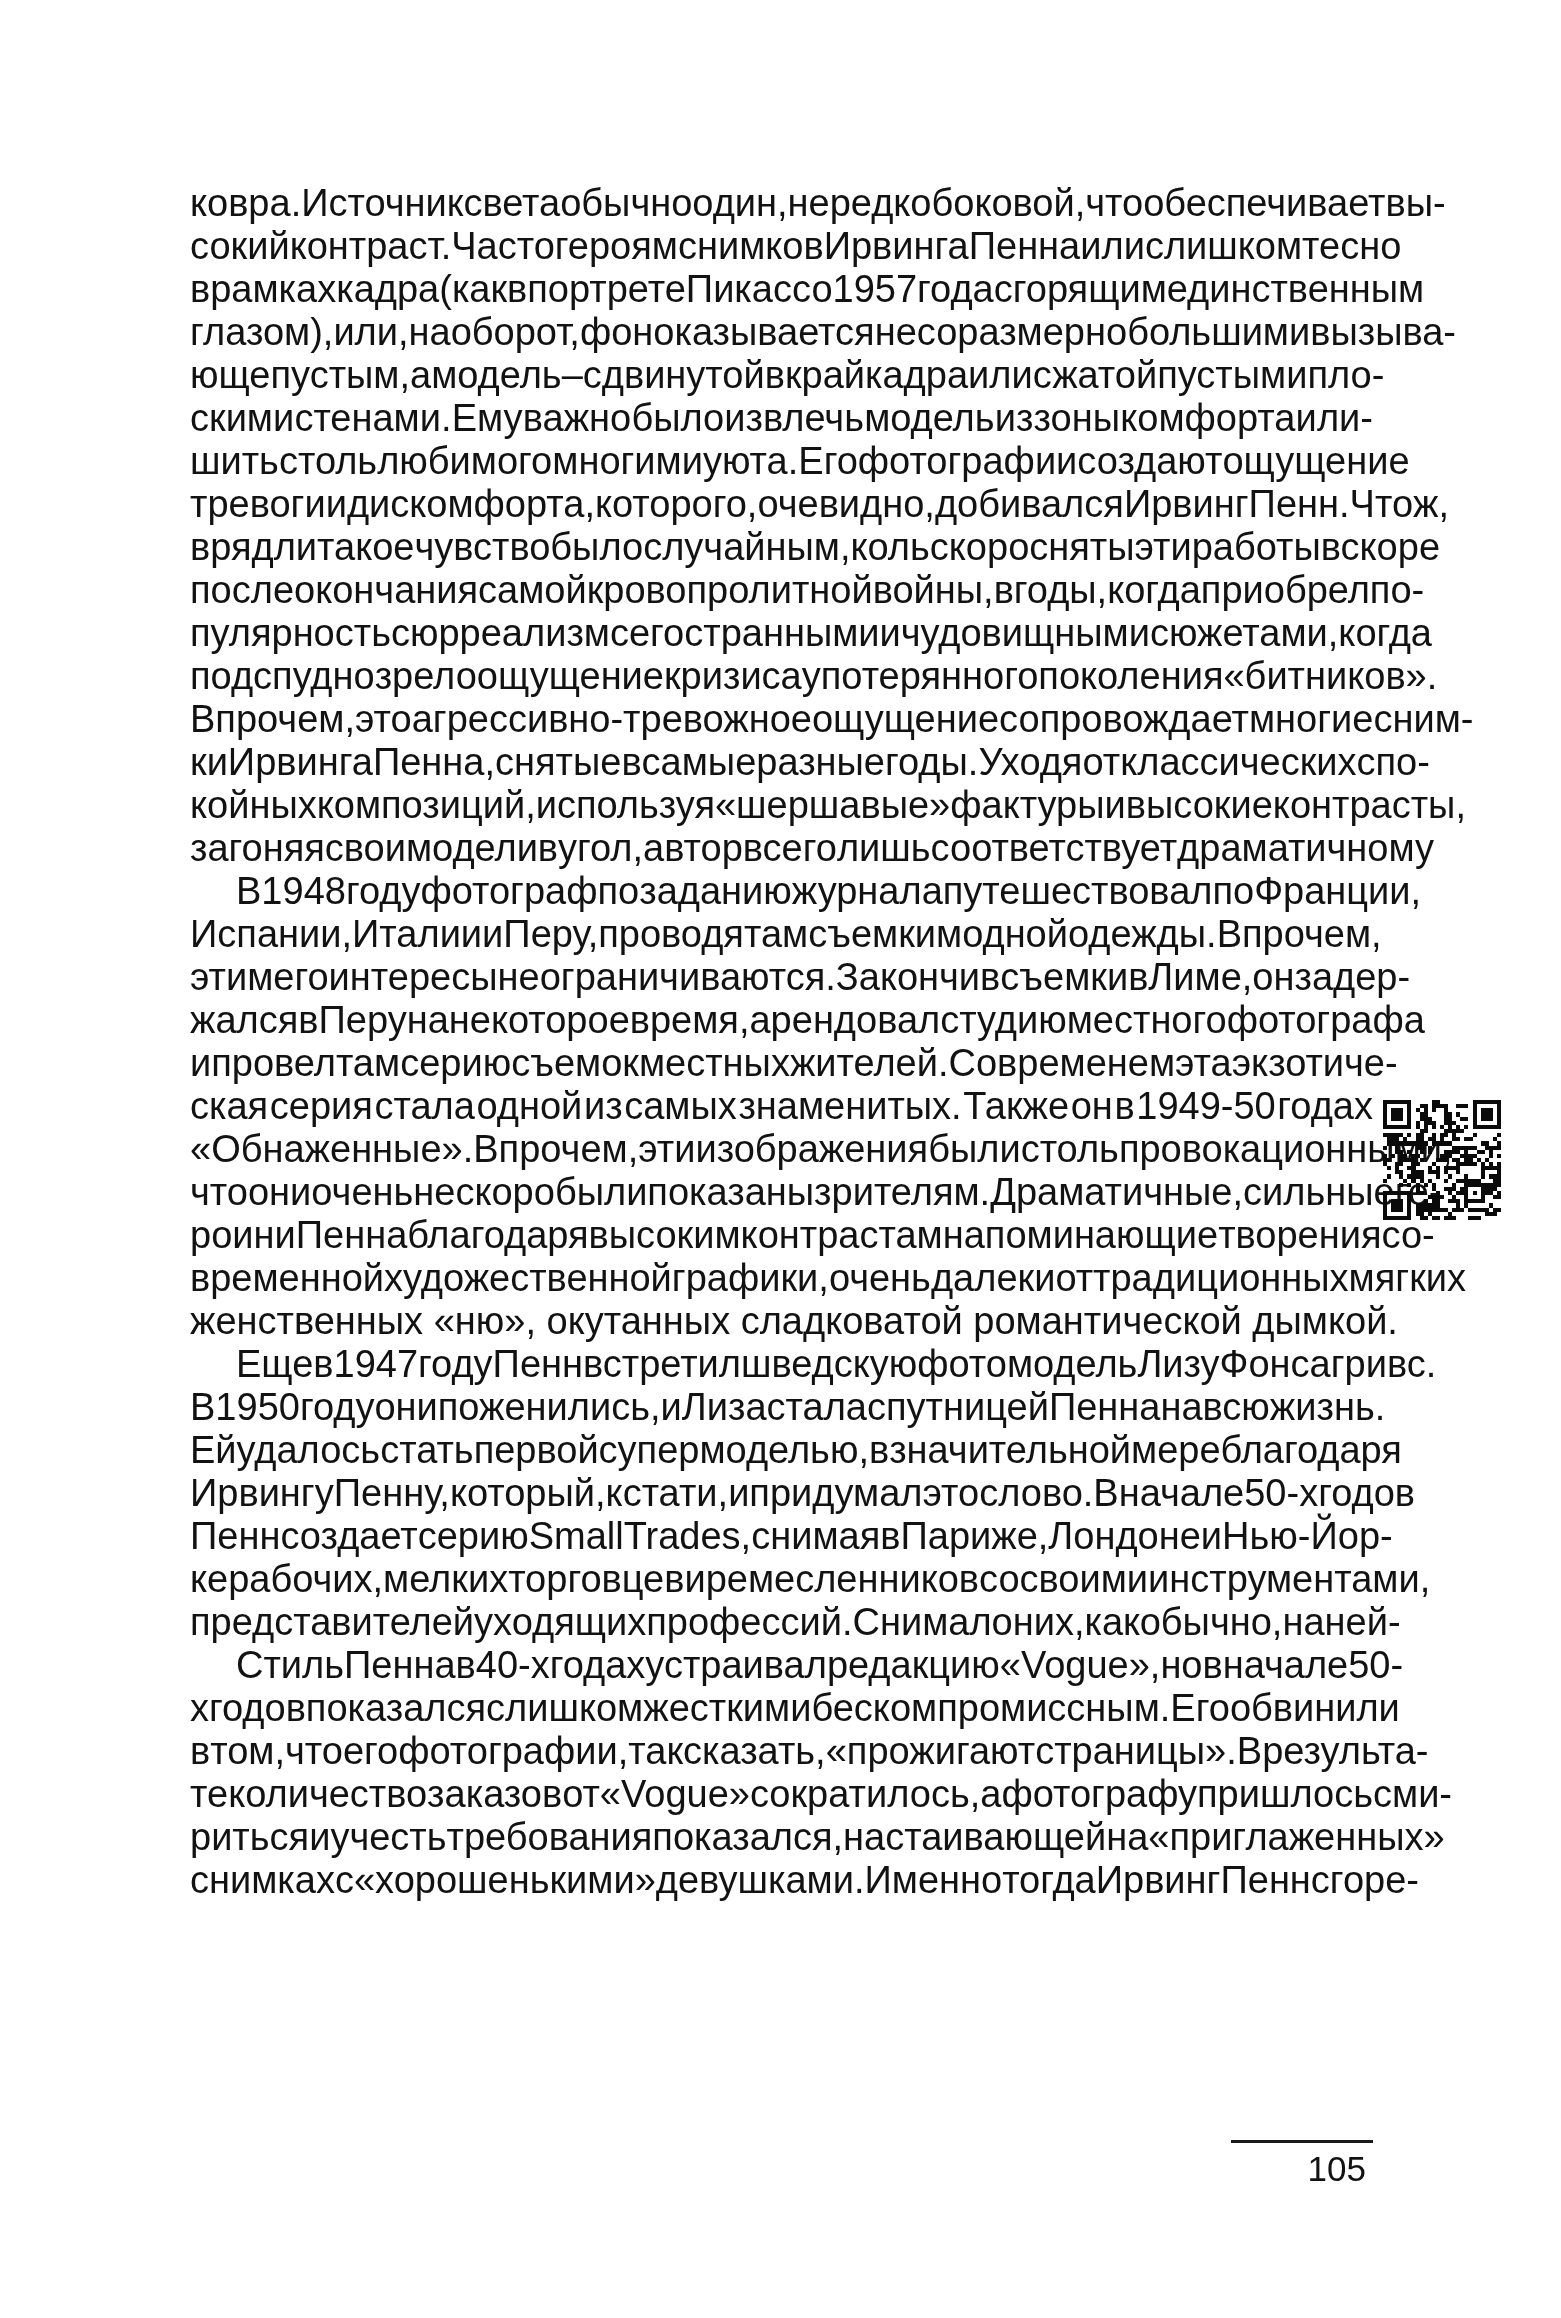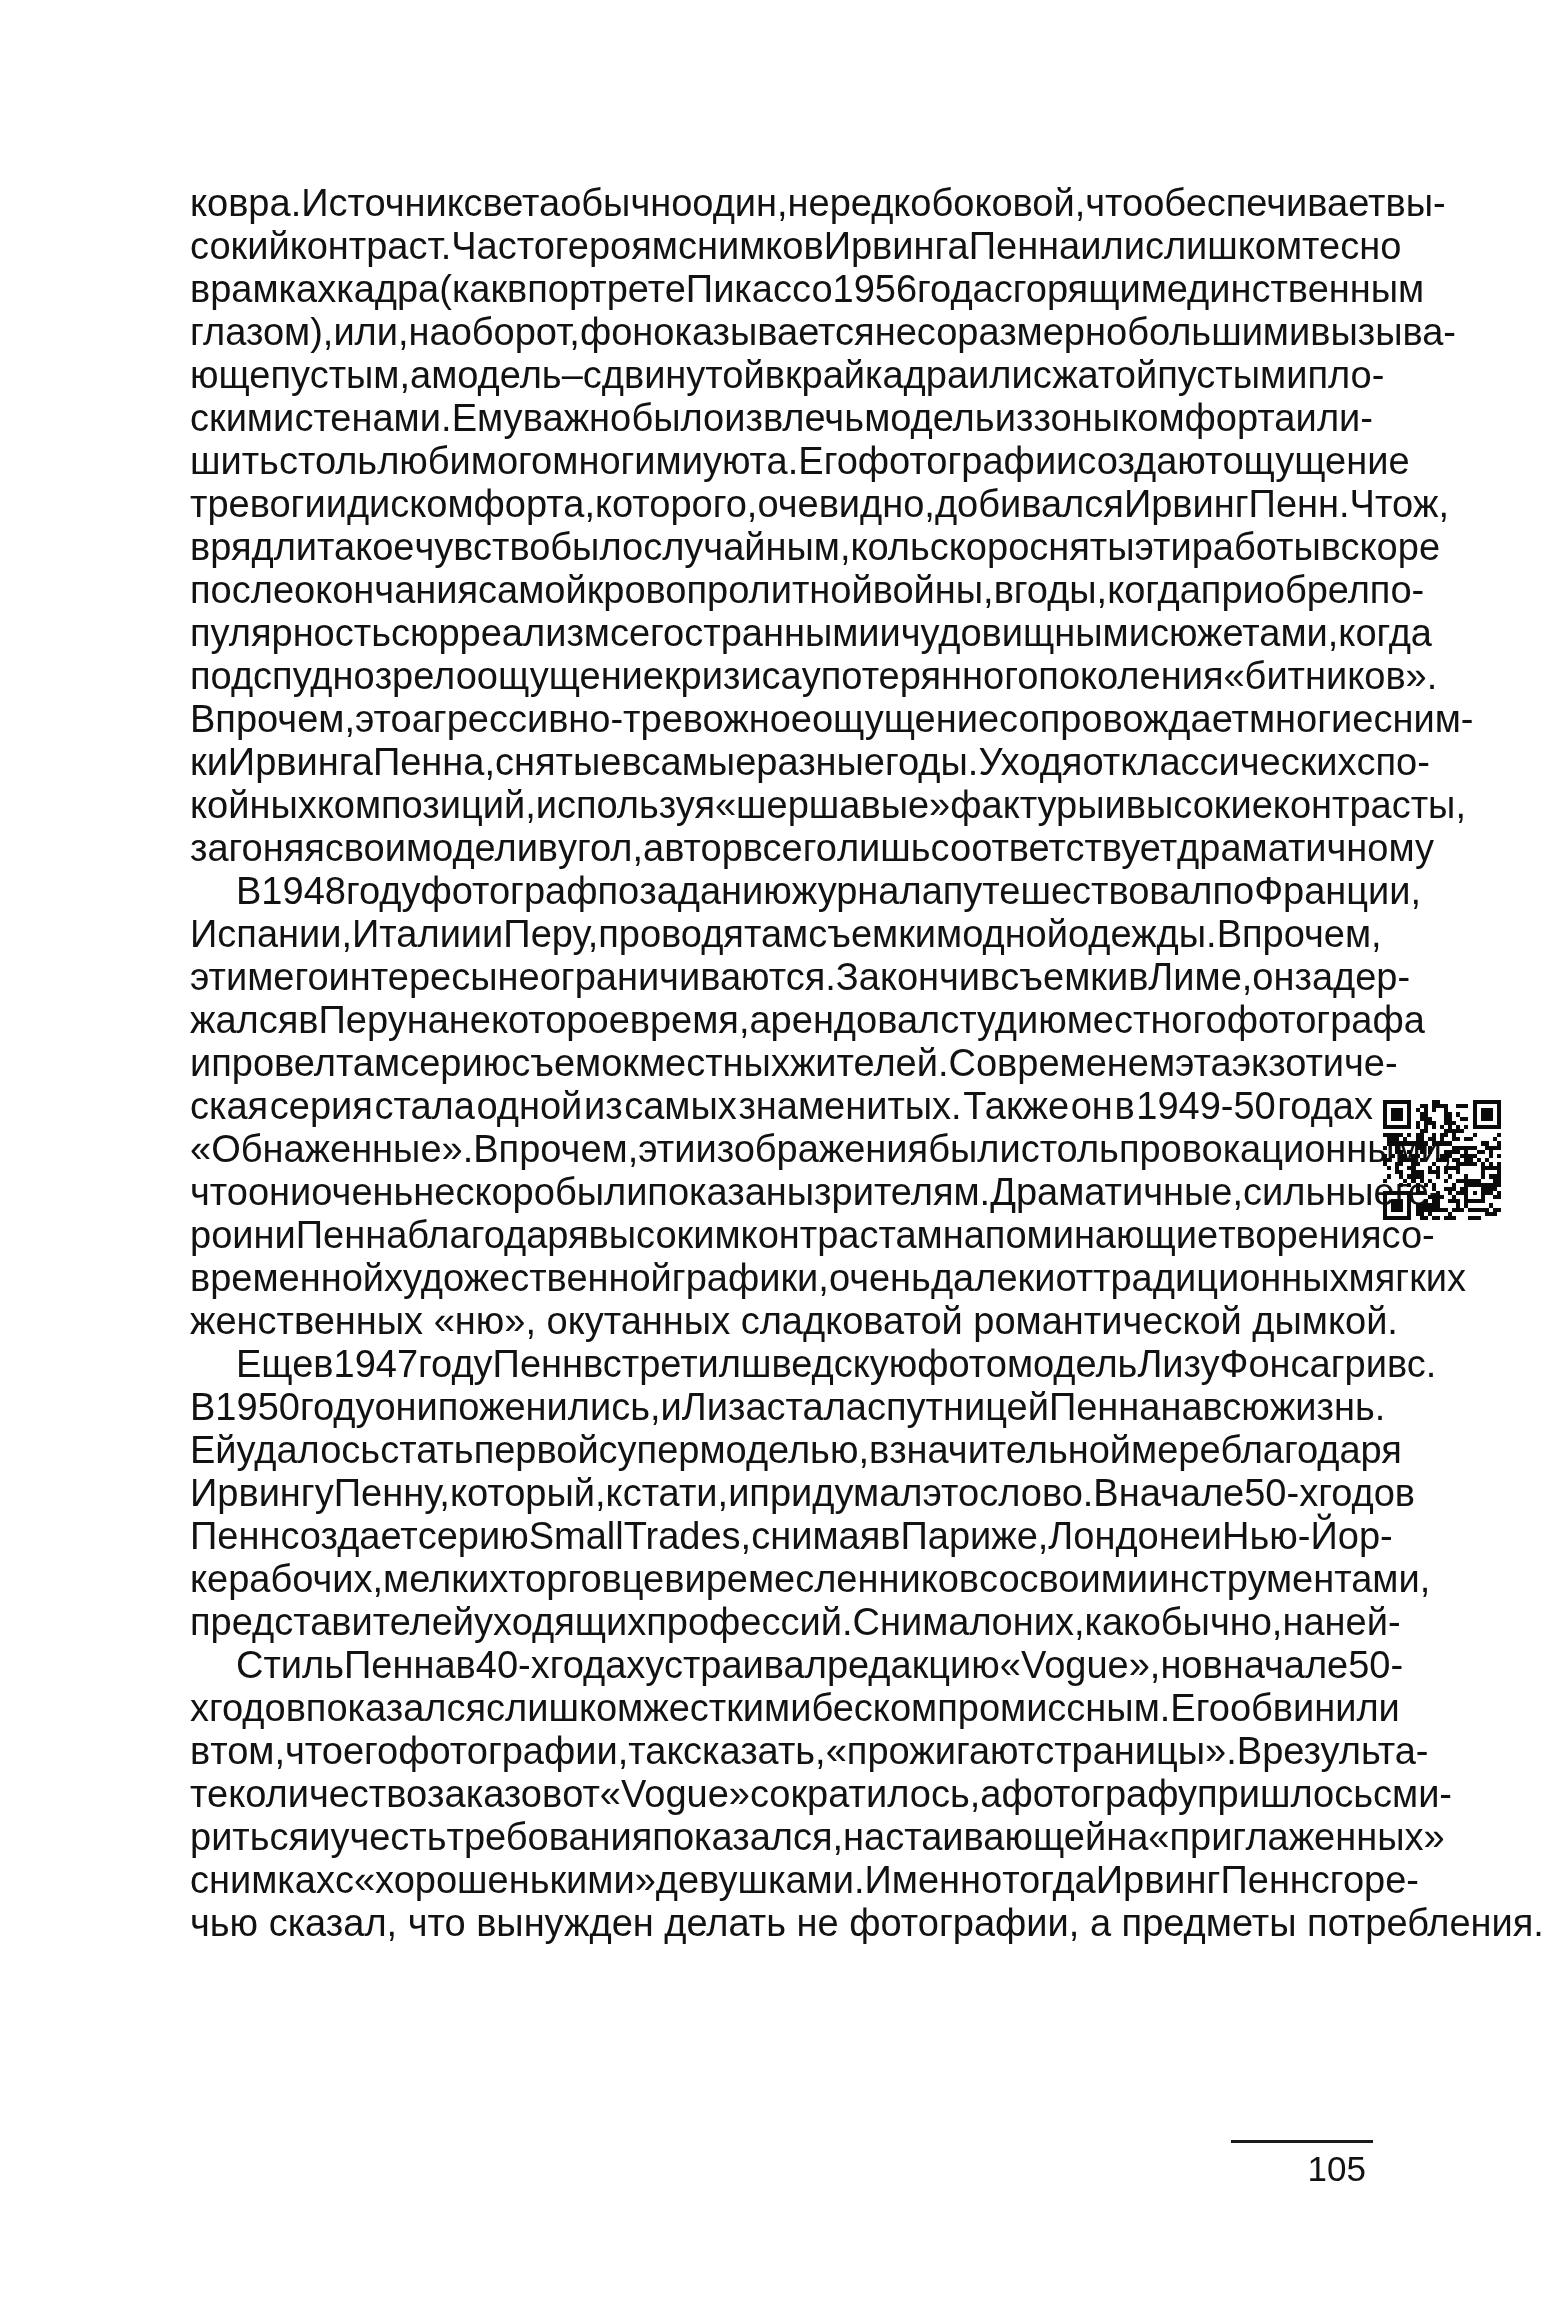--- a/index.html
+++ b/index.html
@@ -88,21 +88,21 @@
       <span>тесно</span>
     </div>
     <div class="line">
       <span>в</span>
       <span>рамках</span>
       <span>кадра</span>
       <span>(как</span>
       <span>в</span>
       <span>портрете</span>
       <span>Пикассо</span>
-      <span>1956</span>
+      <span>1957</span>
       <span>года</span>
       <span>с</span>
       <span>горящим</span>
       <span>единственным</span>
     </div>
     <div class="line">
       <span>глазом),</span>
       <span>или,</span>
       <span>наоборот,</span>
       <span>фон</span>
@@ -527,21 +527,20 @@
       <span>с</span>
       <span>«хорошенькими»</span>
       <span>девушками.</span>
       <span>Именно</span>
       <span>тогда</span>
       <span>Ирвинг</span>
       <span>Пенн</span>
       <span>с</span>
       <span>горе-</span>
     </div>
-    <div class="line par-last">чью сказал, что вынужден делать не фотографии, а предметы потребления.</div>
   </div>
 
 <svg class="qr" id="qr" viewBox="0 0 29 29" preserveAspectRatio="none">
     <rect x="0" y="0" width="1" height="1" fill="#0a0a0a"></rect>
     <rect x="1" y="0" width="1" height="1" fill="#0a0a0a"></rect>
     <rect x="2" y="0" width="1" height="1" fill="#0a0a0a"></rect>
     <rect x="3" y="0" width="1" height="1" fill="#0a0a0a"></rect>
     <rect x="4" y="0" width="1" height="1" fill="#0a0a0a"></rect>
     <rect x="5" y="0" width="1" height="1" fill="#0a0a0a"></rect>
     <rect x="6" y="0" width="1" height="1" fill="#0a0a0a"></rect>

